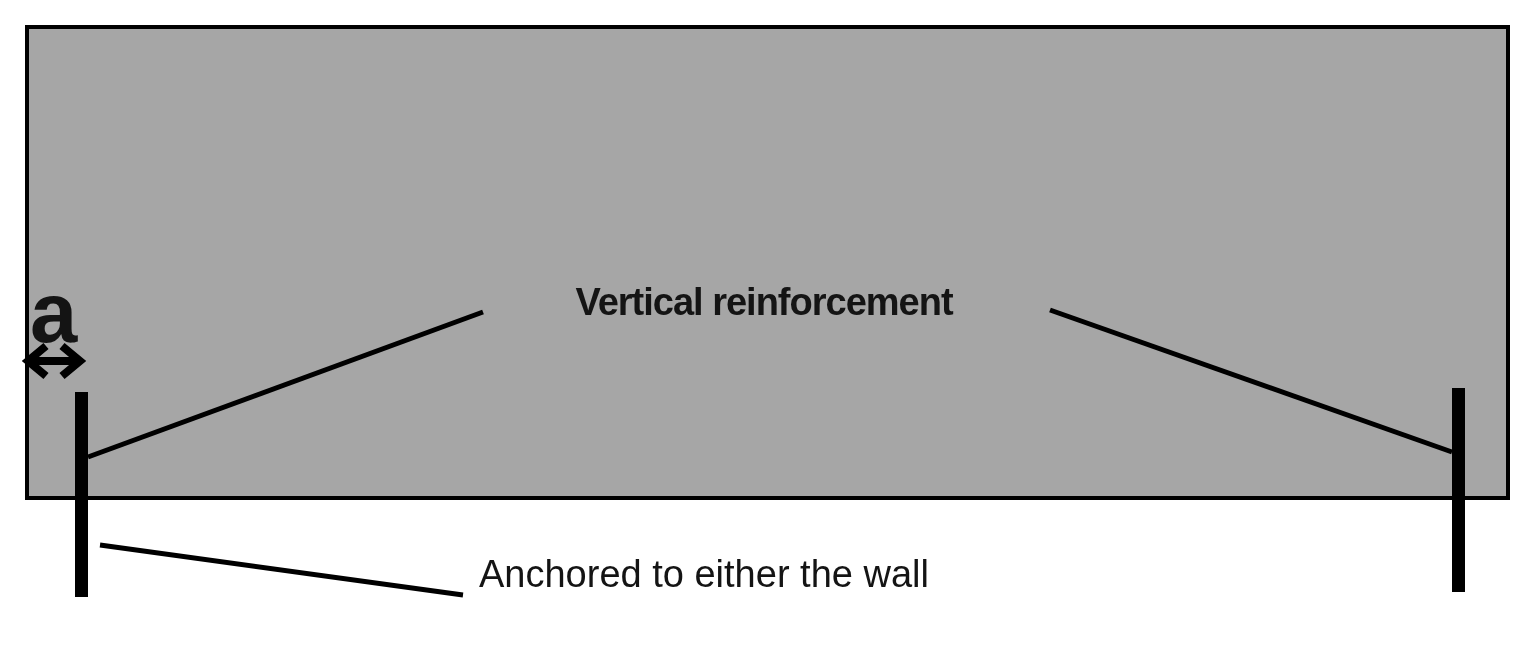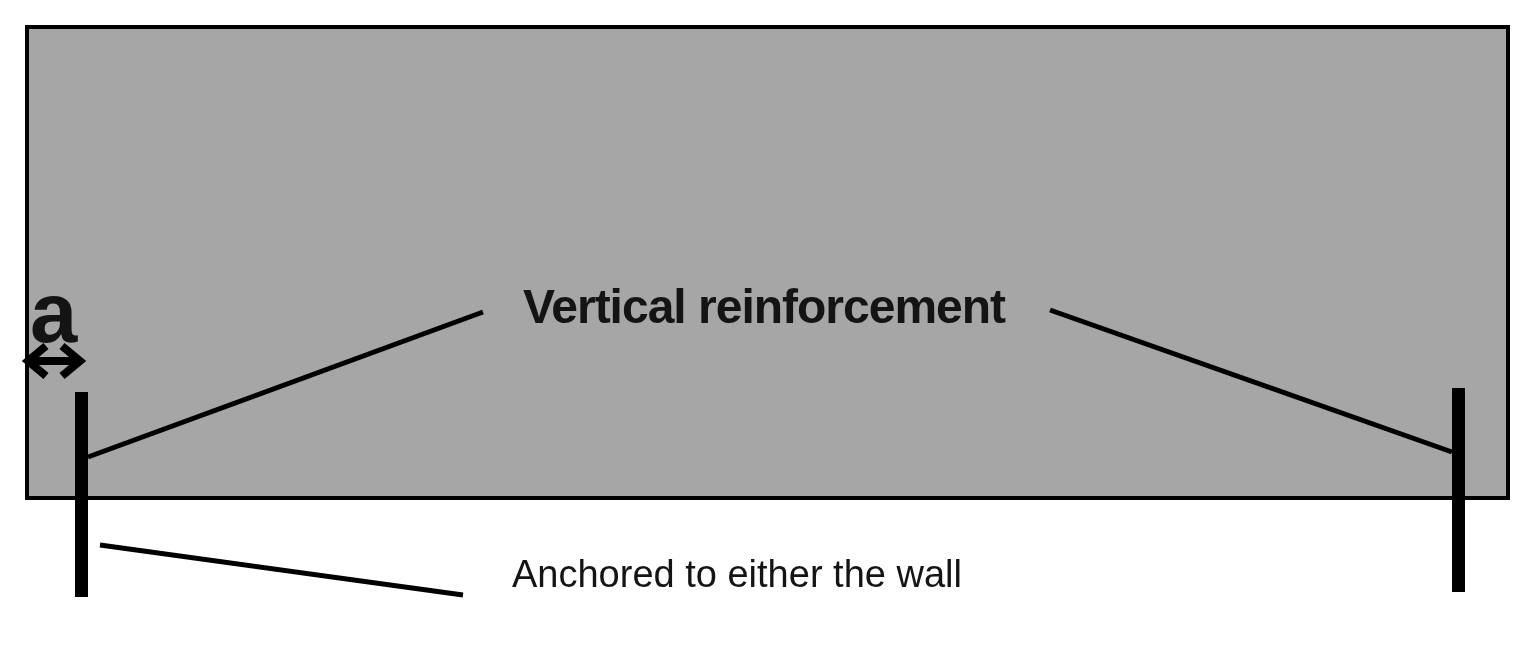--- a/index.html
+++ b/index.html
@@ -54,31 +54,31 @@
     font-weight: bold;
     line-height: 1;
     color: var(--text);
   }
 
   .title {
     position: absolute;
     left: 764px;
     top: 283px;
     transform: translateX(-50%);
-    font-size: 48px;
+    font-size: 38px;
     font-weight: bold;
     letter-spacing: -1px;
     white-space: nowrap;
     line-height: 1;
     color: var(--text);
   }
 
   .note {
     position: absolute;
-    left: 512px;
+    left: 479px;
     top: 547px;
     font-size: 38px;
     line-height: 55px;
     color: var(--text);
     white-space: nowrap;
   }
 
   svg line, svg polyline { stroke: var(--ink); }
 </style>
 </head>

